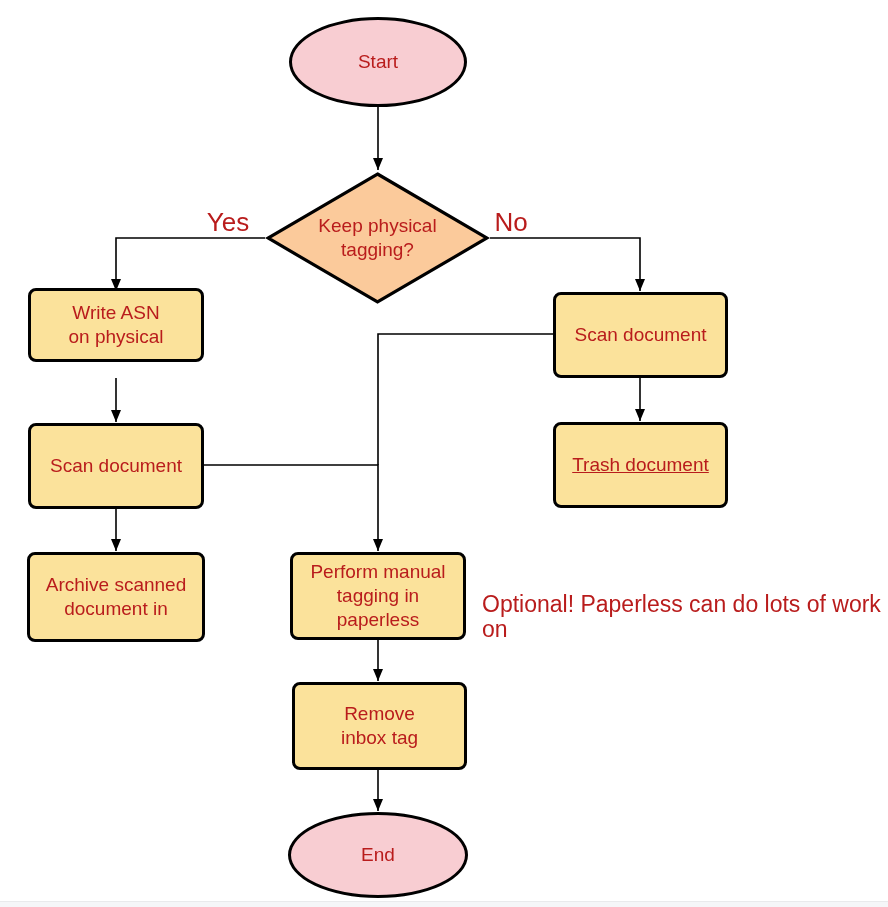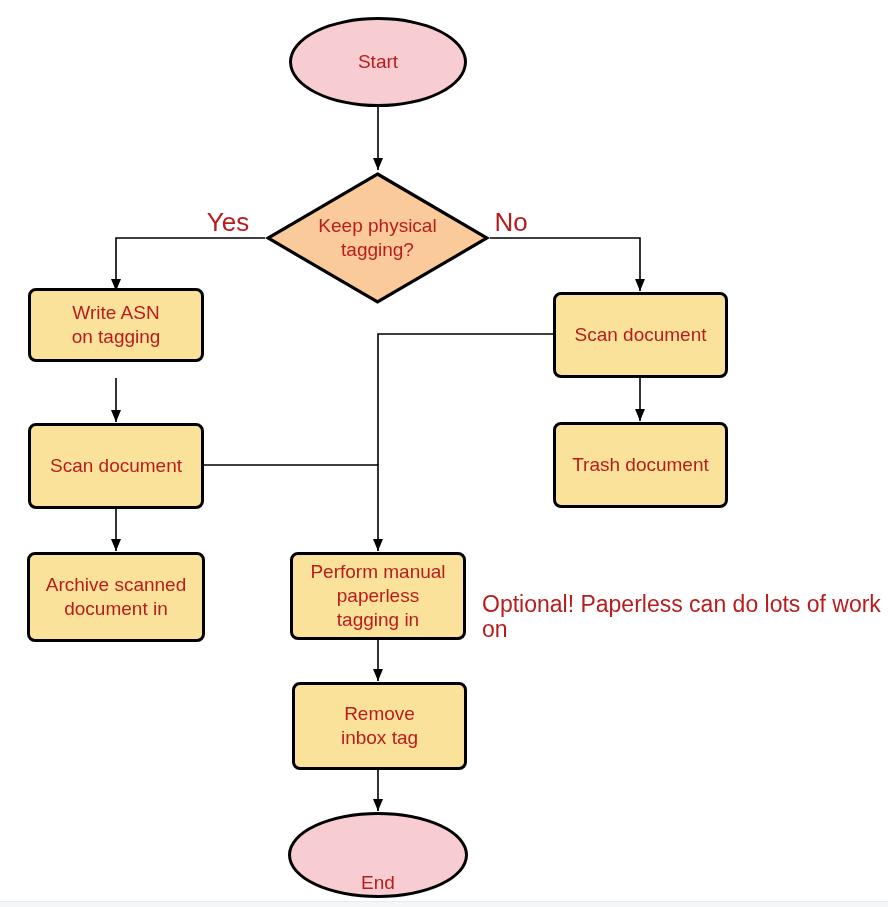--- a/index.html
+++ b/index.html
@@ -129,65 +129,65 @@
     </svg>
     <div class="label">
       <div>Keep physical</div>
       <div>tagging?</div>
     </div>
   </div>
 
   <div class="node process" style="left:28px; top:288px; width:176px; height:74px;">
     <div class="label">
       <div>Write ASN</div>
-      <div>on tagging</div>
+      <div>on physical</div>
     </div>
   </div>
 
   <div class="node process" style="left:553px; top:292px; width:175px; height:86px;">
     <div class="label">
       <div>Scan document</div>
     </div>
   </div>
 
   <div class="node process" style="left:28px; top:423px; width:176px; height:86px;">
     <div class="label">
       <div>Scan document</div>
     </div>
   </div>
 
-  <div class="node process" style="left:553px; top:422px; width:175px; height:86px;">
+  <div class="node process" style="left:553px; top:422px; width:175px; height:86px;text-decoration:underline;">
     <div class="label">
       <div>Trash document</div>
     </div>
   </div>
 
   <div class="node process" style="left:27px; top:552px; width:178px; height:90px;">
     <div class="label">
       <div>Archive scanned</div>
       <div>document in</div>
     </div>
   </div>
 
   <div class="node process" style="left:290px; top:552px; width:176px; height:88px;justify-content:center;">
     <div class="label">
       <div>Perform manual</div>
+      <div>tagging in</div>
       <div>paperless</div>
-      <div>tagging in</div>
     </div>
   </div>
 
   <div class="node process" style="left:292px; top:682px; width:175px; height:88px;">
     <div class="label">
       <div>Remove</div>
       <div>inbox tag</div>
     </div>
   </div>
 
-  <div class="node terminator" style="left:288px; top:812px; width:180px; height:86px;align-items:flex-end;">
+  <div class="node terminator" style="left:288px; top:812px; width:180px; height:86px;">
     <div class="label">
       <div>End</div>
     </div>
   </div>
 
   <div class="edge-label" style="left:203px; top:211px;">Yes</div>
   <div class="edge-label" style="left:486px; top:211px;">No</div>
 
   <div class="annotation">
     <div>Optional! Paperless can do lots of work on</div>

